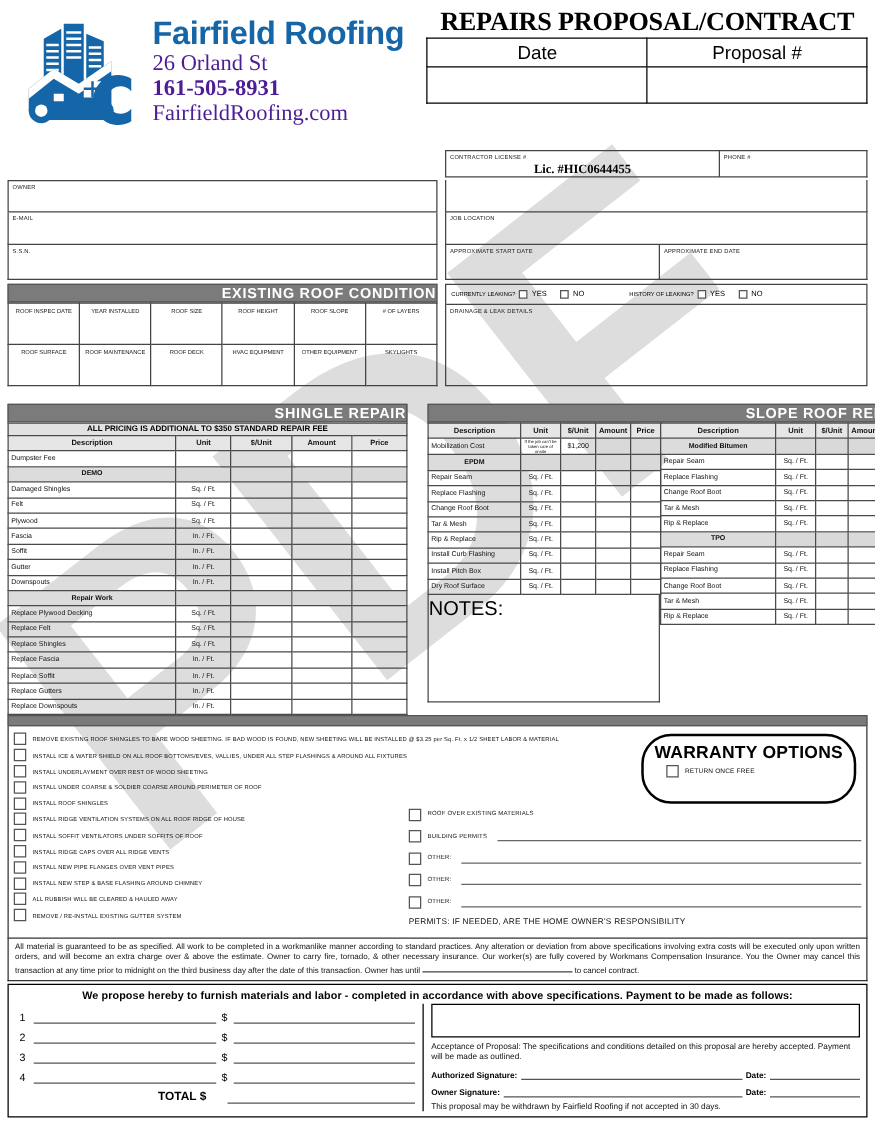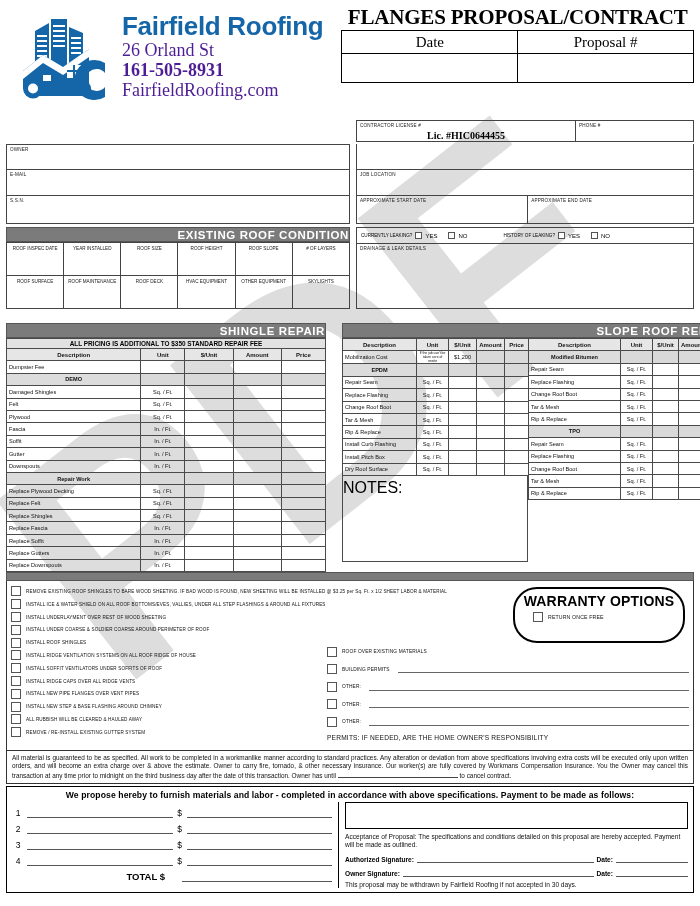--- a/index.html
+++ b/index.html
@@ -77,21 +77,21 @@
     padding-bottom:2px;
   }
   table.dpt{
     width:100%;
     border-collapse:collapse;
     table-layout:fixed;
   }
   table.dpt td{
     border:1px solid #000;
     text-align:center;
-    font-family:Liberation Serif, serif;
+    font-family:Liberation Sans, sans-serif;
     font-size:15px;
     height:20px;
   }
   table.dpt td.blank{height:26px;}
 
   
   .fbox{
     border:1px solid #444;
     position:relative;
     box-sizing:border-box;
@@ -442,21 +442,21 @@
       </div>
 
       <div class="brandblock">
         <div class="brand-name">Fairfield Roofing</div>
         <div class="brand-line">26 Orland St</div>
         <div class="brand-line bold">161-505-8931</div>
         <div class="brand-line">FairfieldRoofing.com</div>
       </div>
 
       <div class="header-right">
-        <div class="doc-title">FLANGES PROPOSAL/CONTRACT</div>
+        <div class="doc-title">REPAIRS PROPOSAL/CONTRACT</div>
         <table class="dpt">
           <tbody>
               <tr>
             <td>Date</td>
             <td>Proposal #</td>
           </tr>
           <tr>
             <td class="blank"></td>
             <td class="blank"></td>
           </tr>

